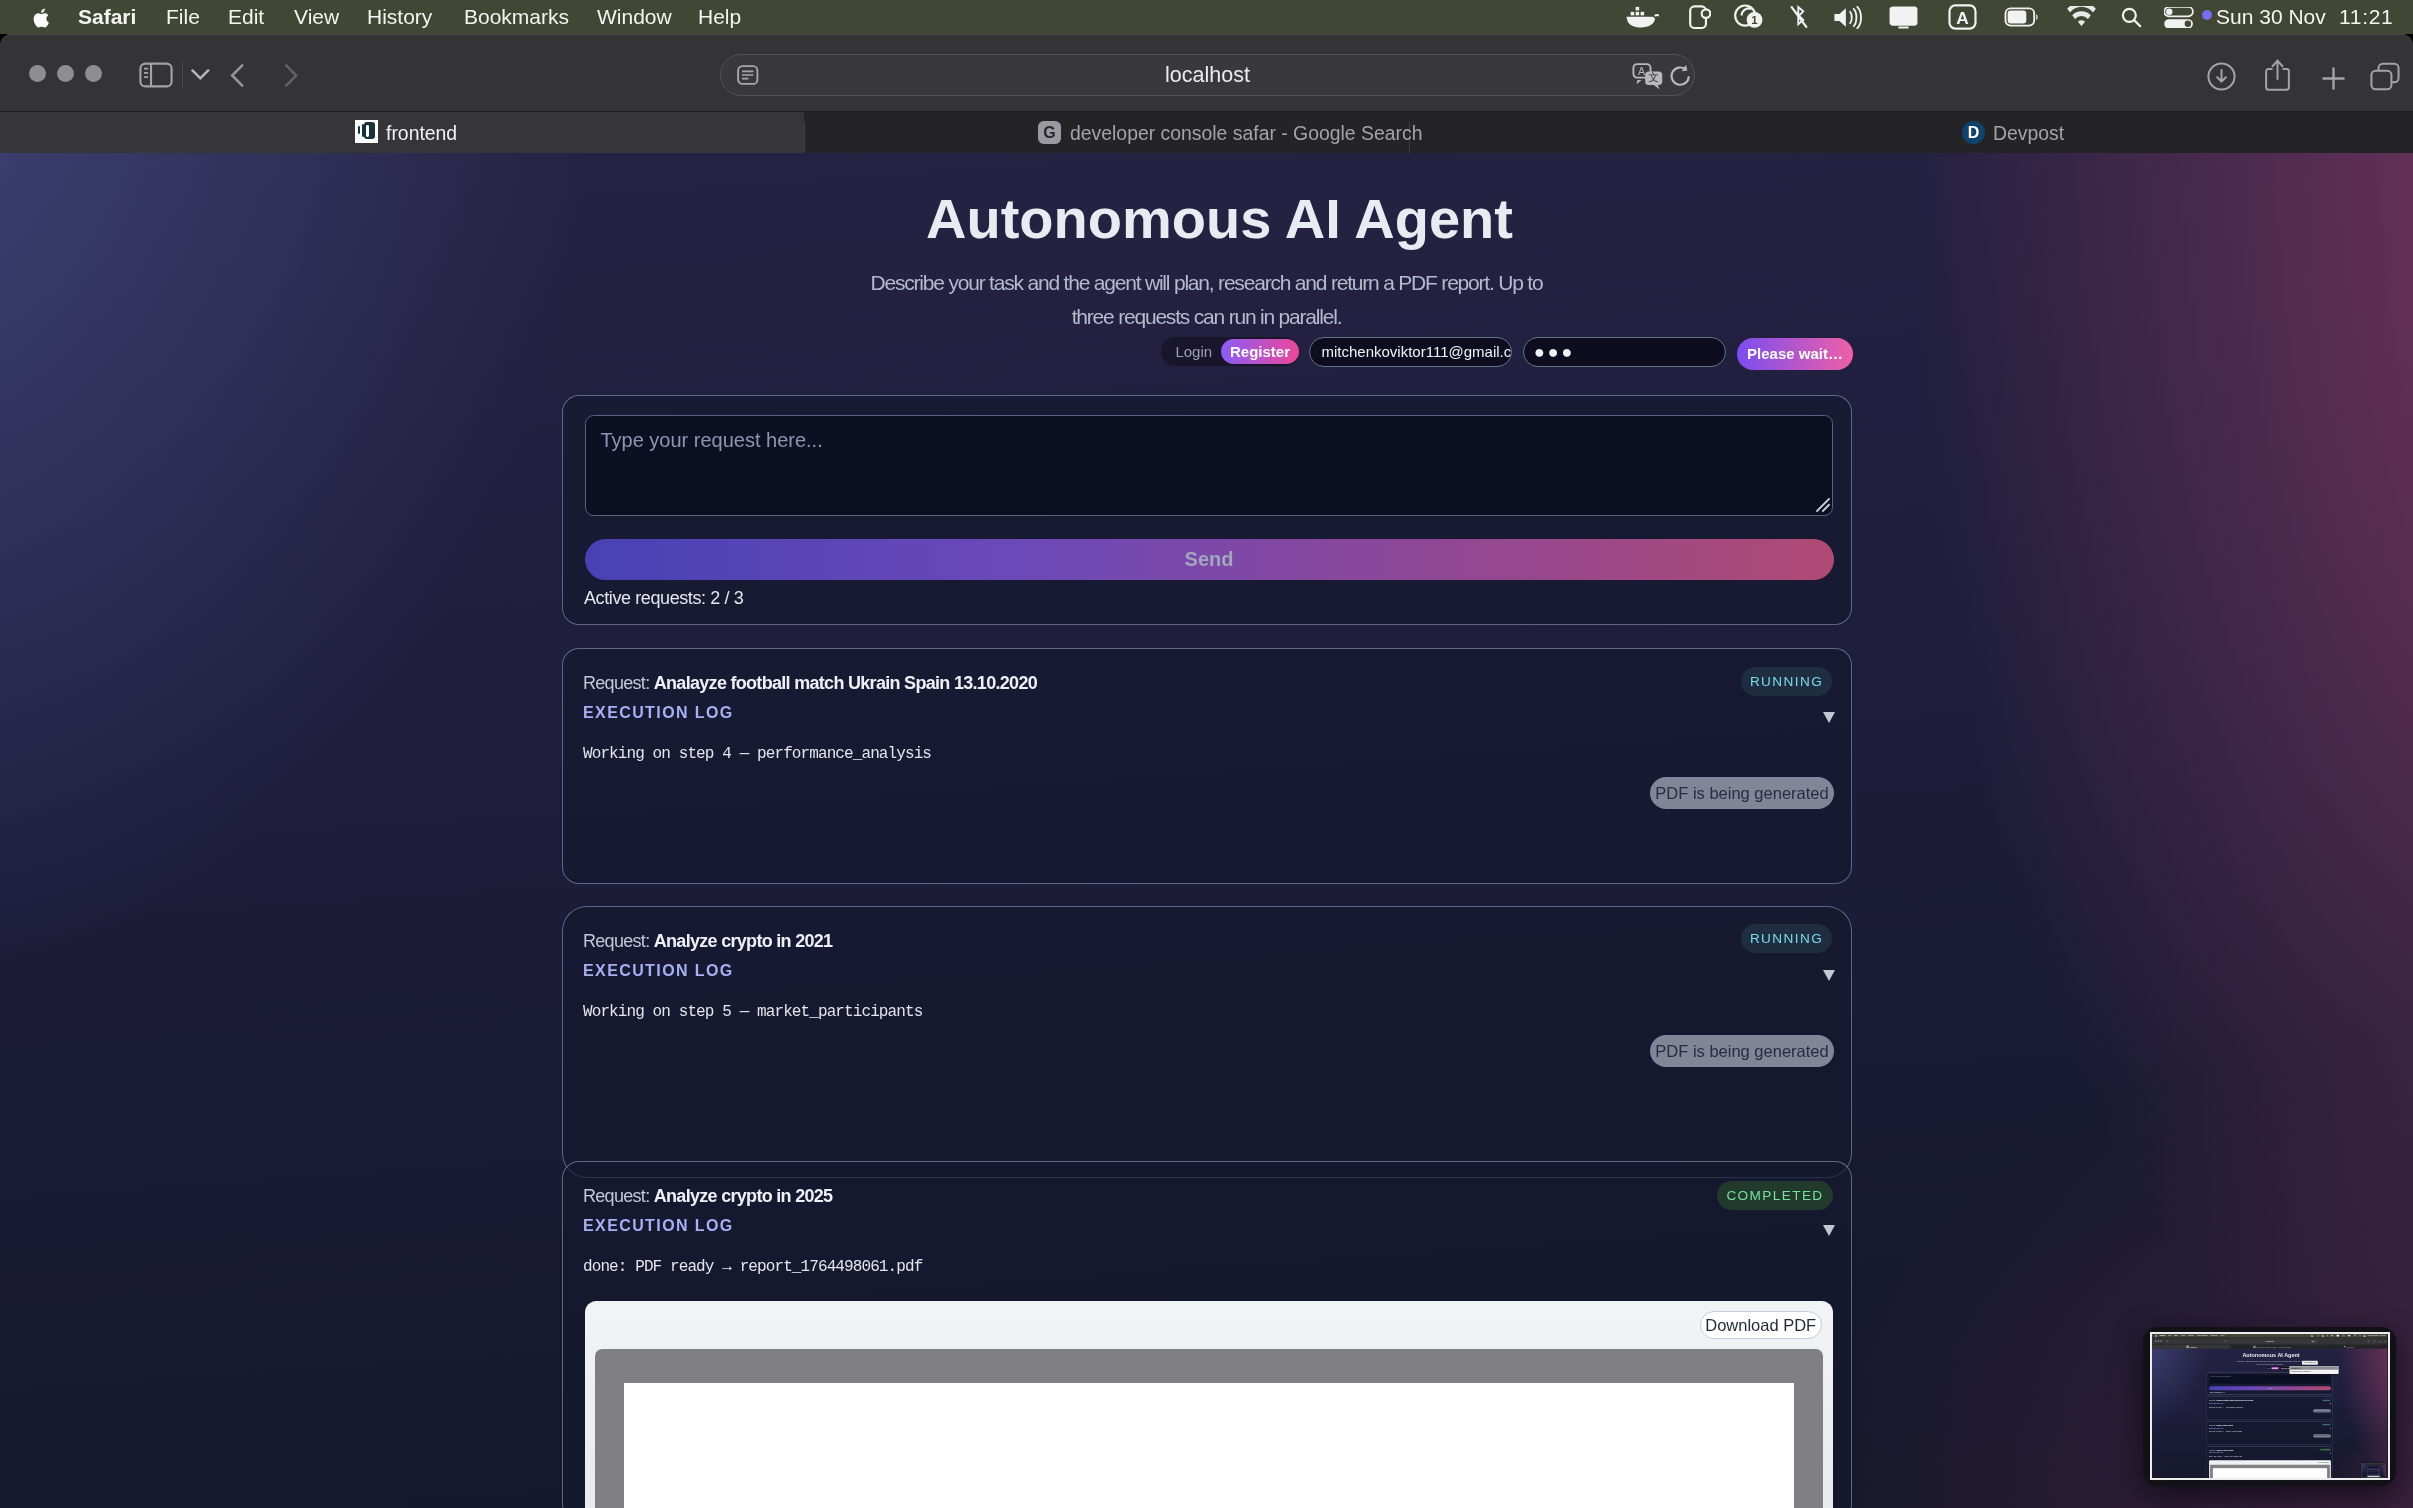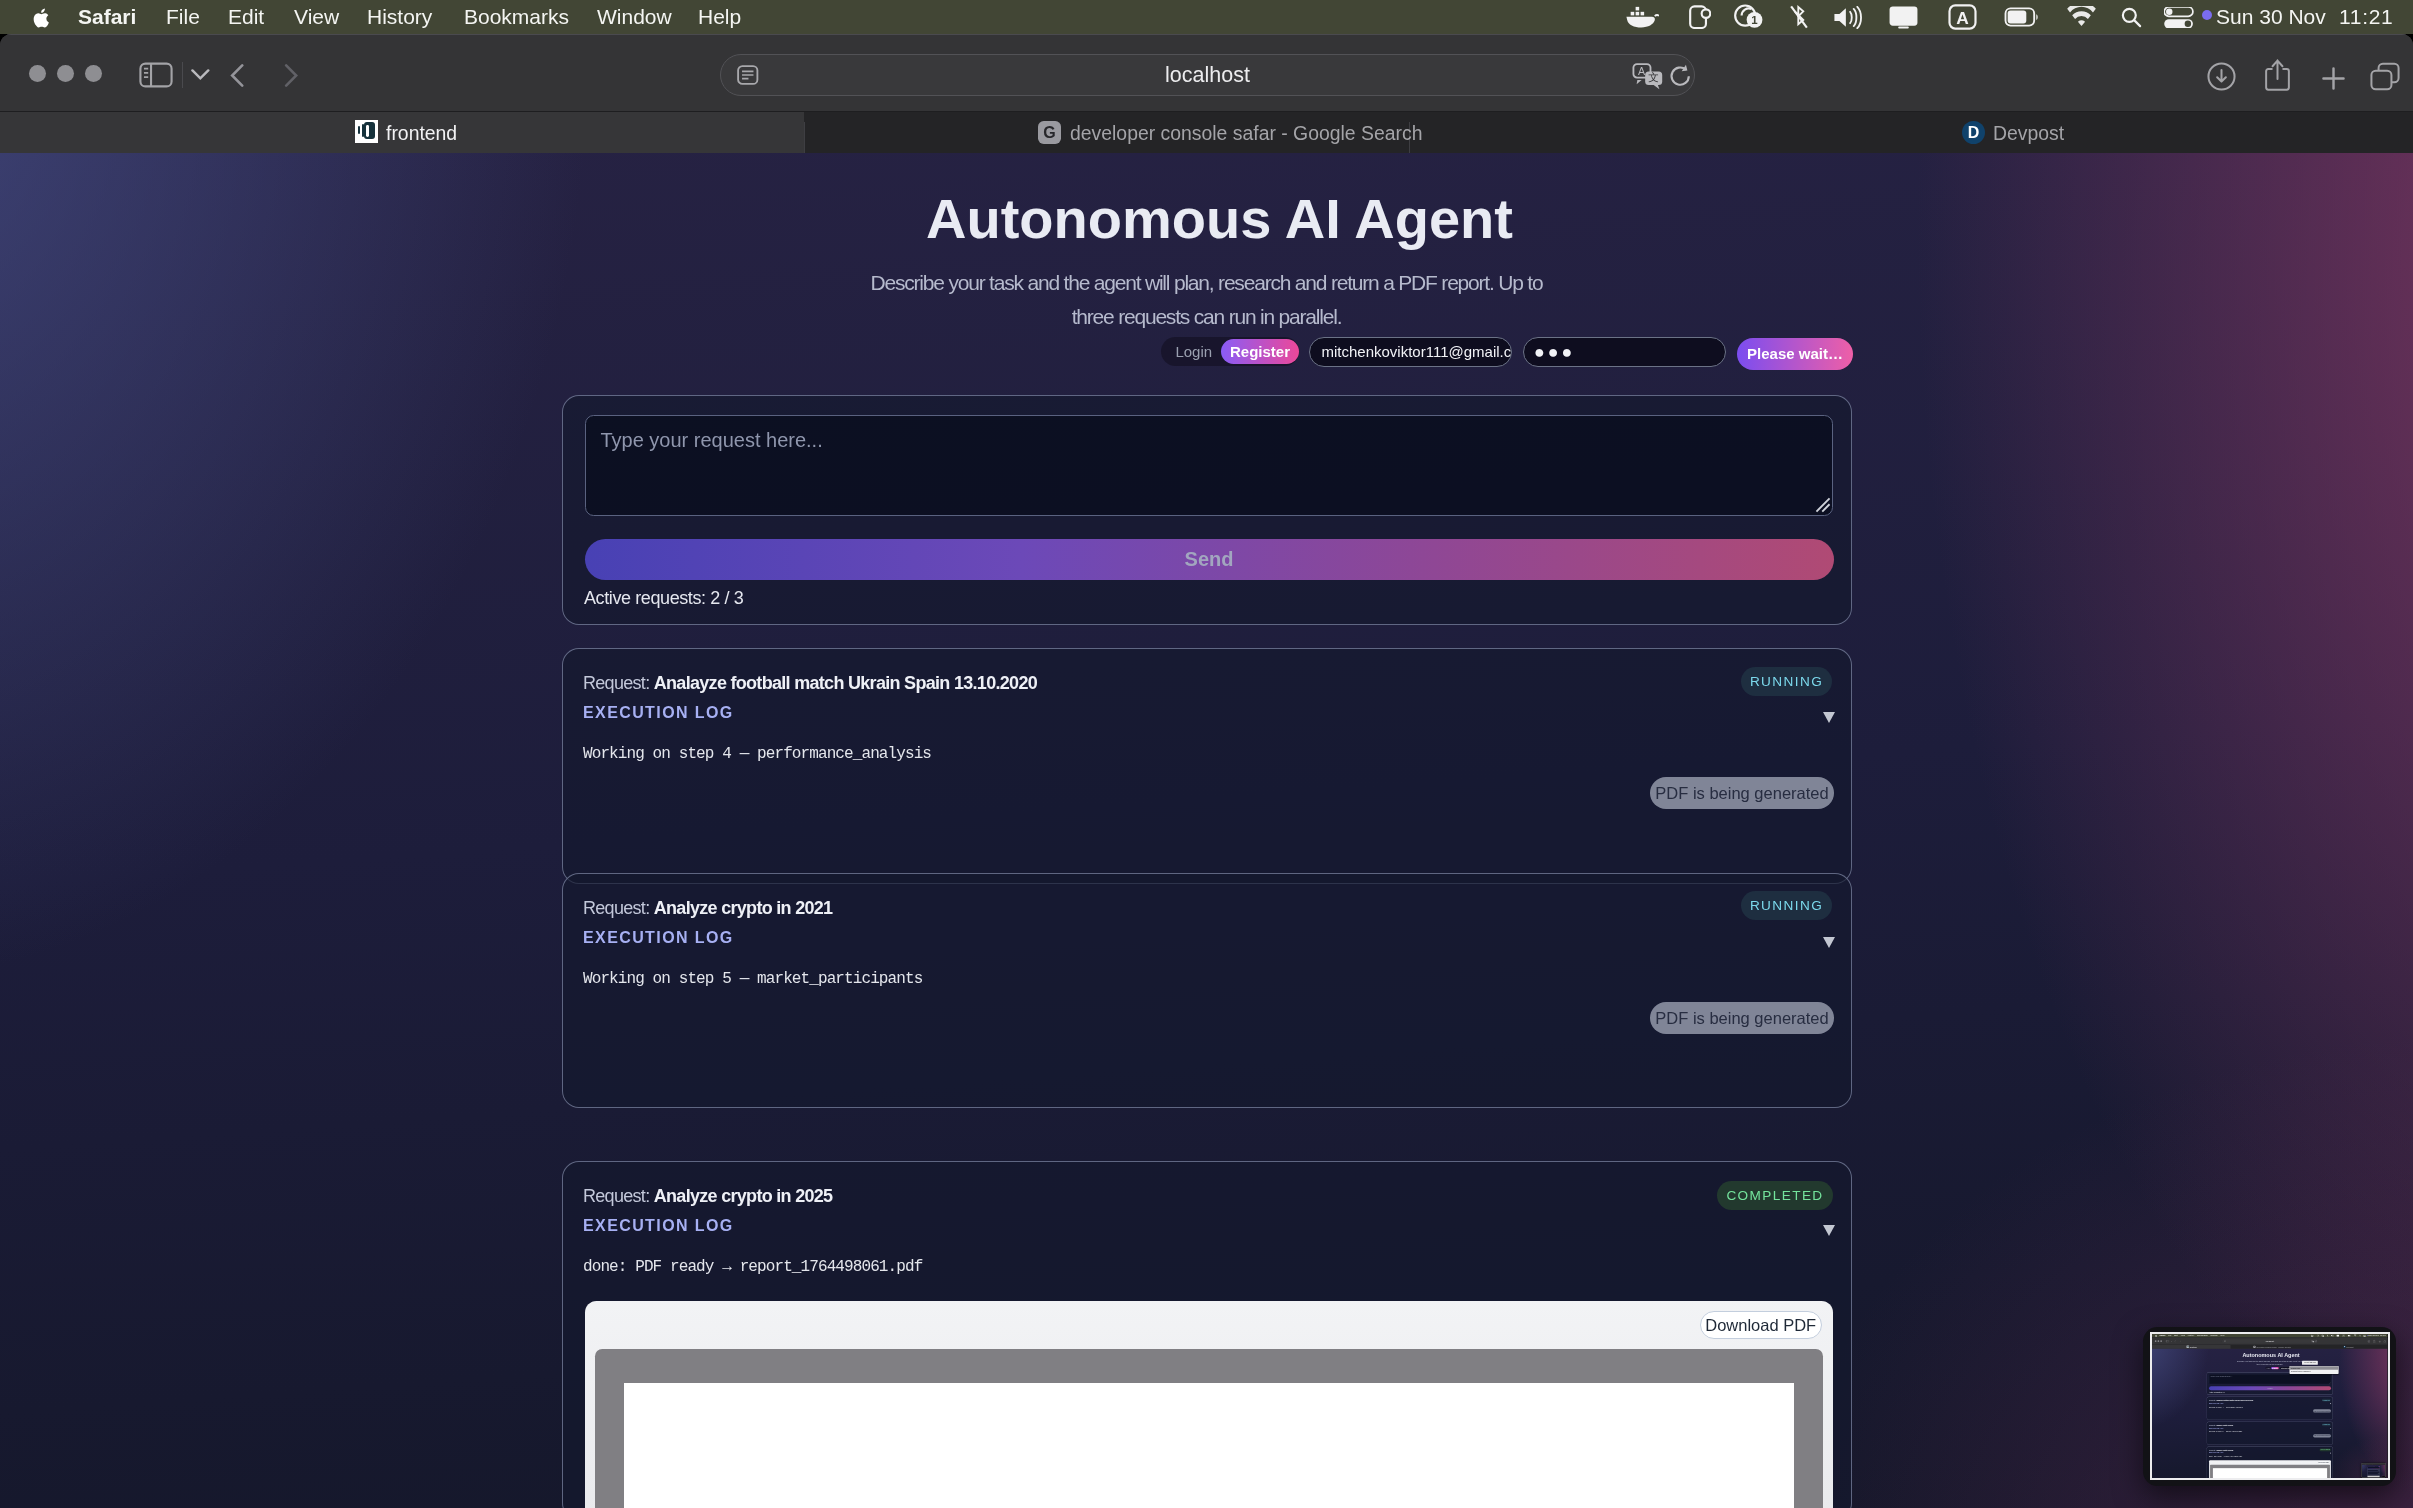--- a/index.html
+++ b/index.html
@@ -233,21 +233,21 @@
 
     <div class="card" style="top:495px; height:236px;">
       <div class="cardpad" style="top:24px;"><span class="reqlabel">Request: <b>Analayze football match Ukrain Spain 13.10.2020</b></span></div>
       <div class="badge running">RUNNING</div>
       <div class="cardpad execlog" style="top:55px;">EXECUTION LOG</div>
       <div class="tri" style="left:1260px; top:63px;"></div>
       <div class="cardpad logline" style="top:96px;">Working on step 4 — performance_analysis</div>
       <div class="pdfpill">PDF is being generated</div>
     </div>
 
-    <div class="card" style="top:720px; height:235px;">
+    <div class="card" style="top:753px; height:272px;border-radius:25px;">
       <div class="cardpad" style="top:24px;"><span class="reqlabel">Request: <b>Analyze crypto in 2021</b></span></div>
       <div class="badge running" style="top:17px;">RUNNING</div>
       <div class="cardpad execlog" style="top:55px;">EXECUTION LOG</div>
       <div class="tri" style="left:1260px; top:63px;"></div>
       <div class="cardpad logline" style="top:96px;">Working on step 5 — market_participants</div>
       <div class="pdfpill">PDF is being generated</div>
     </div>
 
     <div class="card" style="top:1008px; height:359px;">
       <div class="cardpad" style="top:24px;"><span class="reqlabel">Request: <b>Analyze crypto in 2025</b></span></div>

